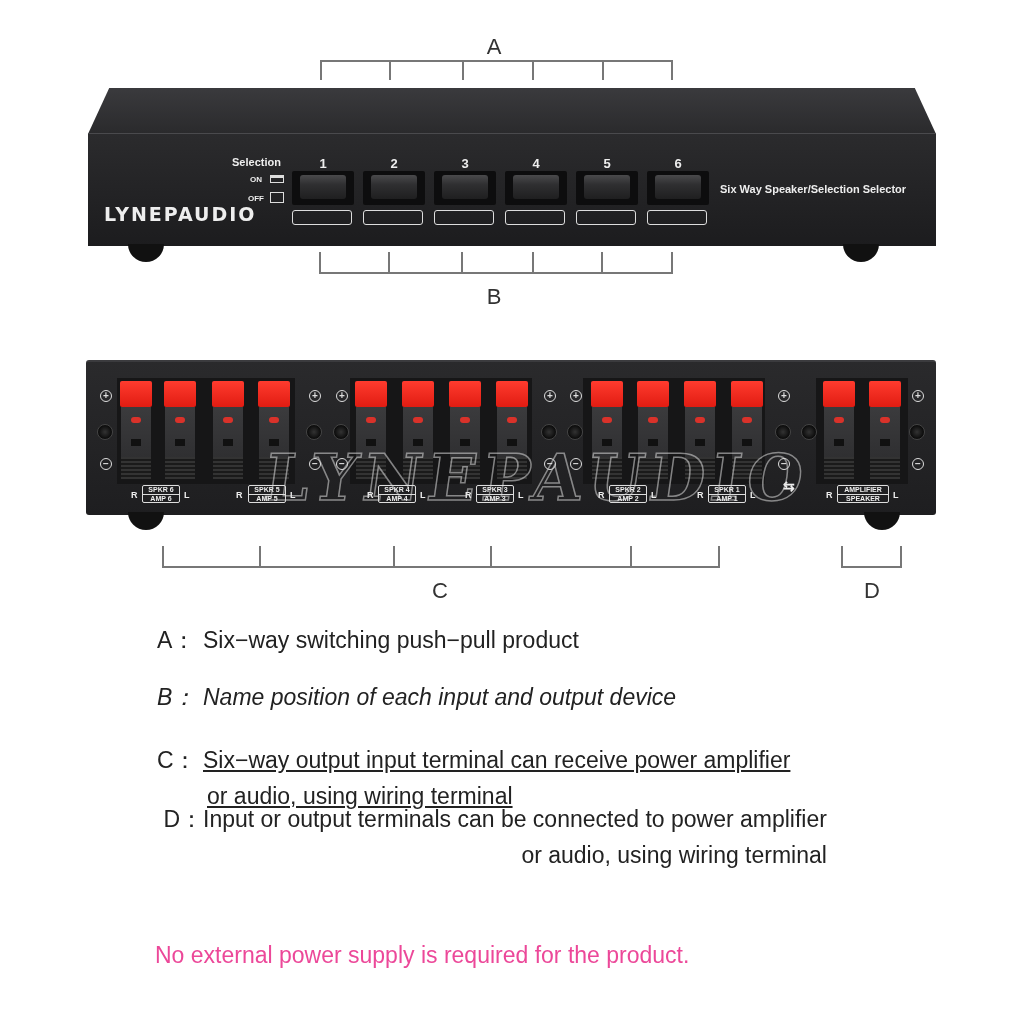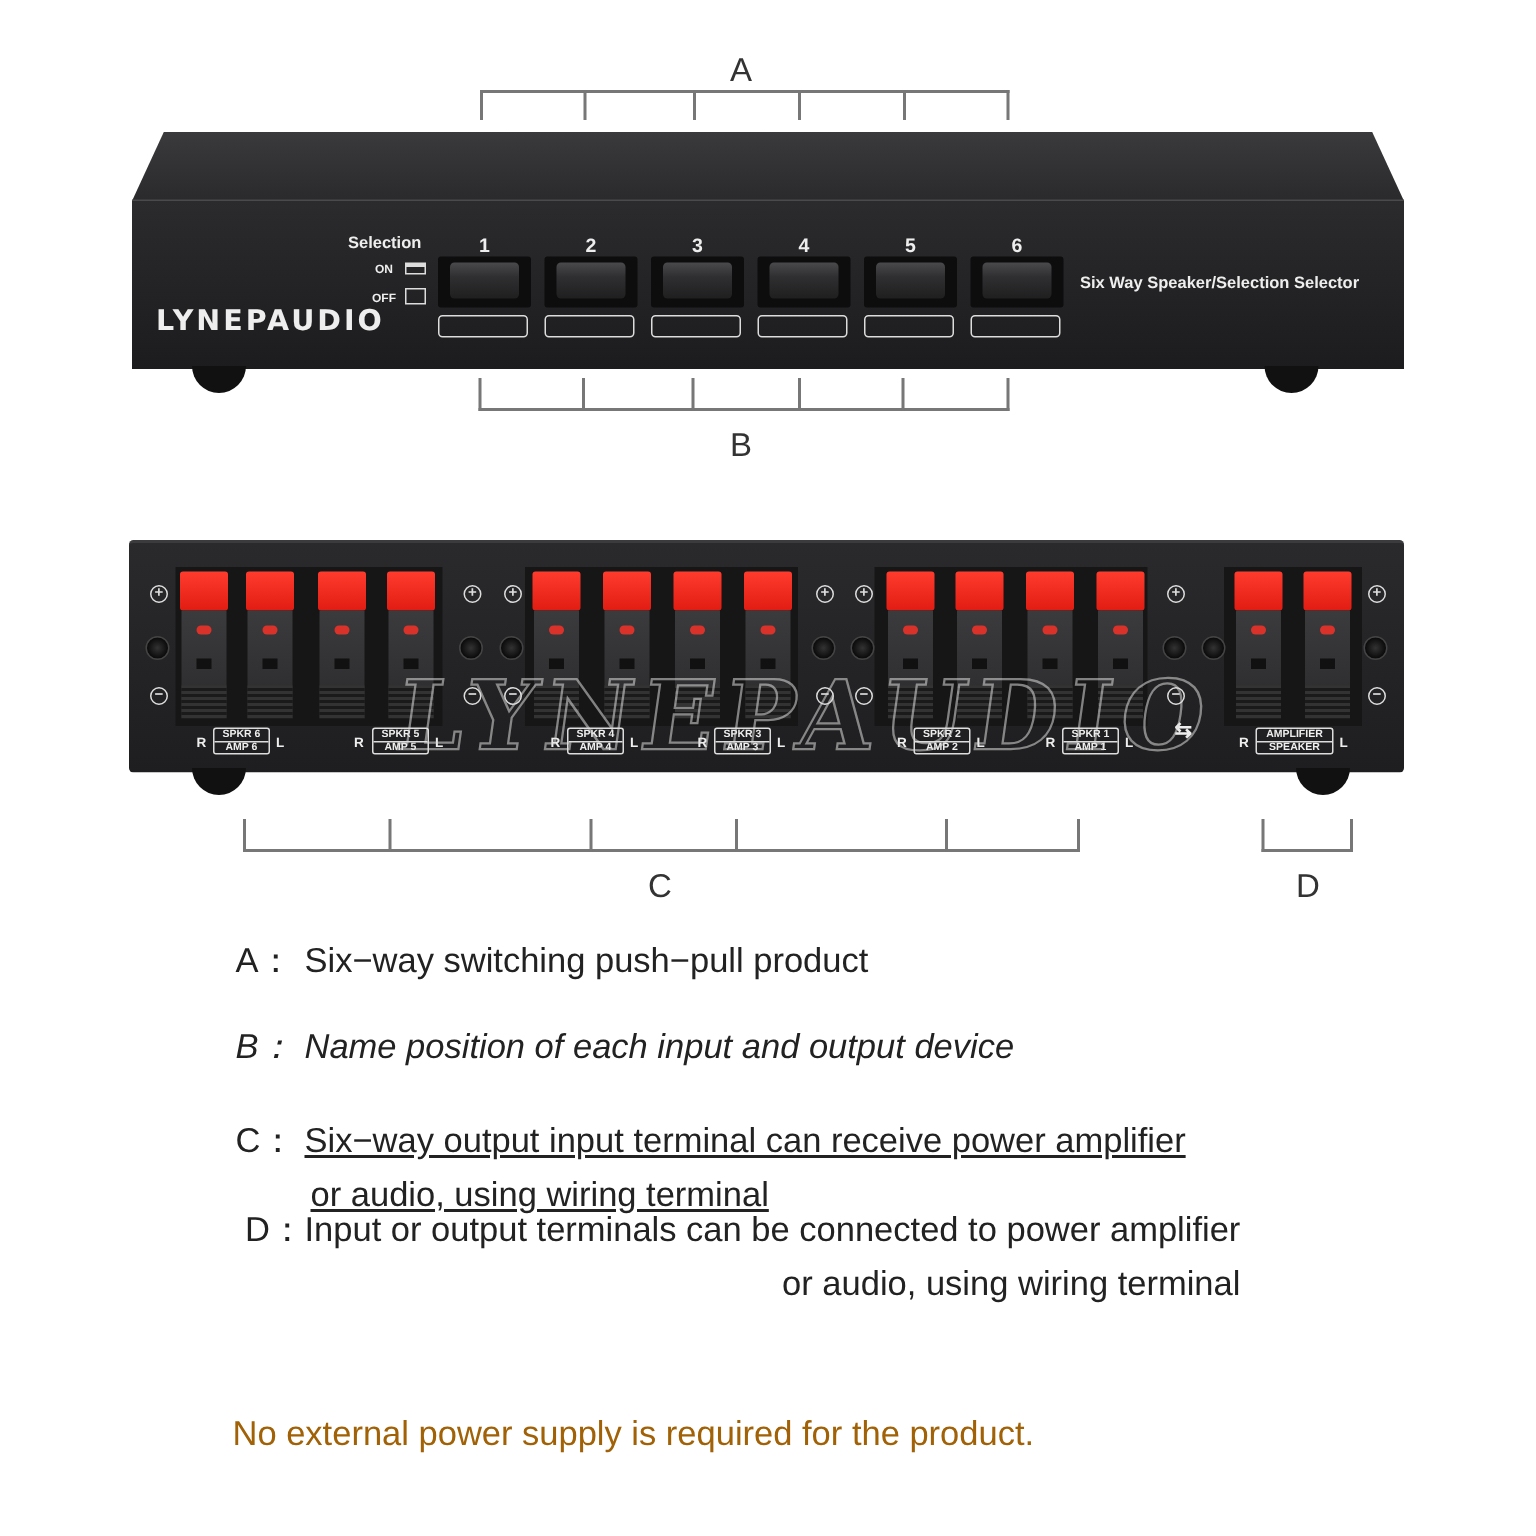--- a/index.html
+++ b/index.html
@@ -47,21 +47,21 @@
   .lbl-box { position:absolute; border:1.2px solid #ddd; border-radius:2px; width:38px; height:18px; box-sizing:border-box; font-size:7px; color:#eee; text-align:center; line-height:8px; font-weight:bold; }
   .lbl-box .ln { display:block; }
   .lbl-box .ln + .ln { border-top:1px solid #ddd; }
   .arrow { position:absolute; color:#eee; font-size:14px; font-weight:bold; line-height:10px; }
   .watermark { position:absolute; left:265px; top:440px; font-family:"DejaVu Serif", serif; font-size:64px; font-weight:bold; color:transparent; -webkit-text-stroke:1.5px rgba(220,220,220,0.55); letter-spacing:6px; transform:skewX(-8deg); }
 
   
   .desc { position:absolute; left:157px; font-size:23px; color:#222; line-height:36px; }
   .desc .key { display:inline-block; width:46px; }
   .desc .cont { display:block; padding-left:50px; }
-  .footer-note { position:absolute; left:155px; top:942px; font-size:23px; color:#a16207; }
+  .footer-note { position:absolute; left:155px; top:942px; font-size:23px; color:#ec4899; }
 </style>
 </head>
 <body>
 
 <div class="callout" style="left:494px; top:34px;">A</div>
 <div class="bracket top" style="left:320px; top:60px; width:353px; height:20px;"></div>
 <div class="tick" style="left:389px; top:60px; height:20px;"></div>
 <div class="tick" style="left:462px; top:60px; height:20px;"></div>
 <div class="tick" style="left:532px; top:60px; height:20px;"></div>
 <div class="tick" style="left:602px; top:60px; height:20px;"></div>

